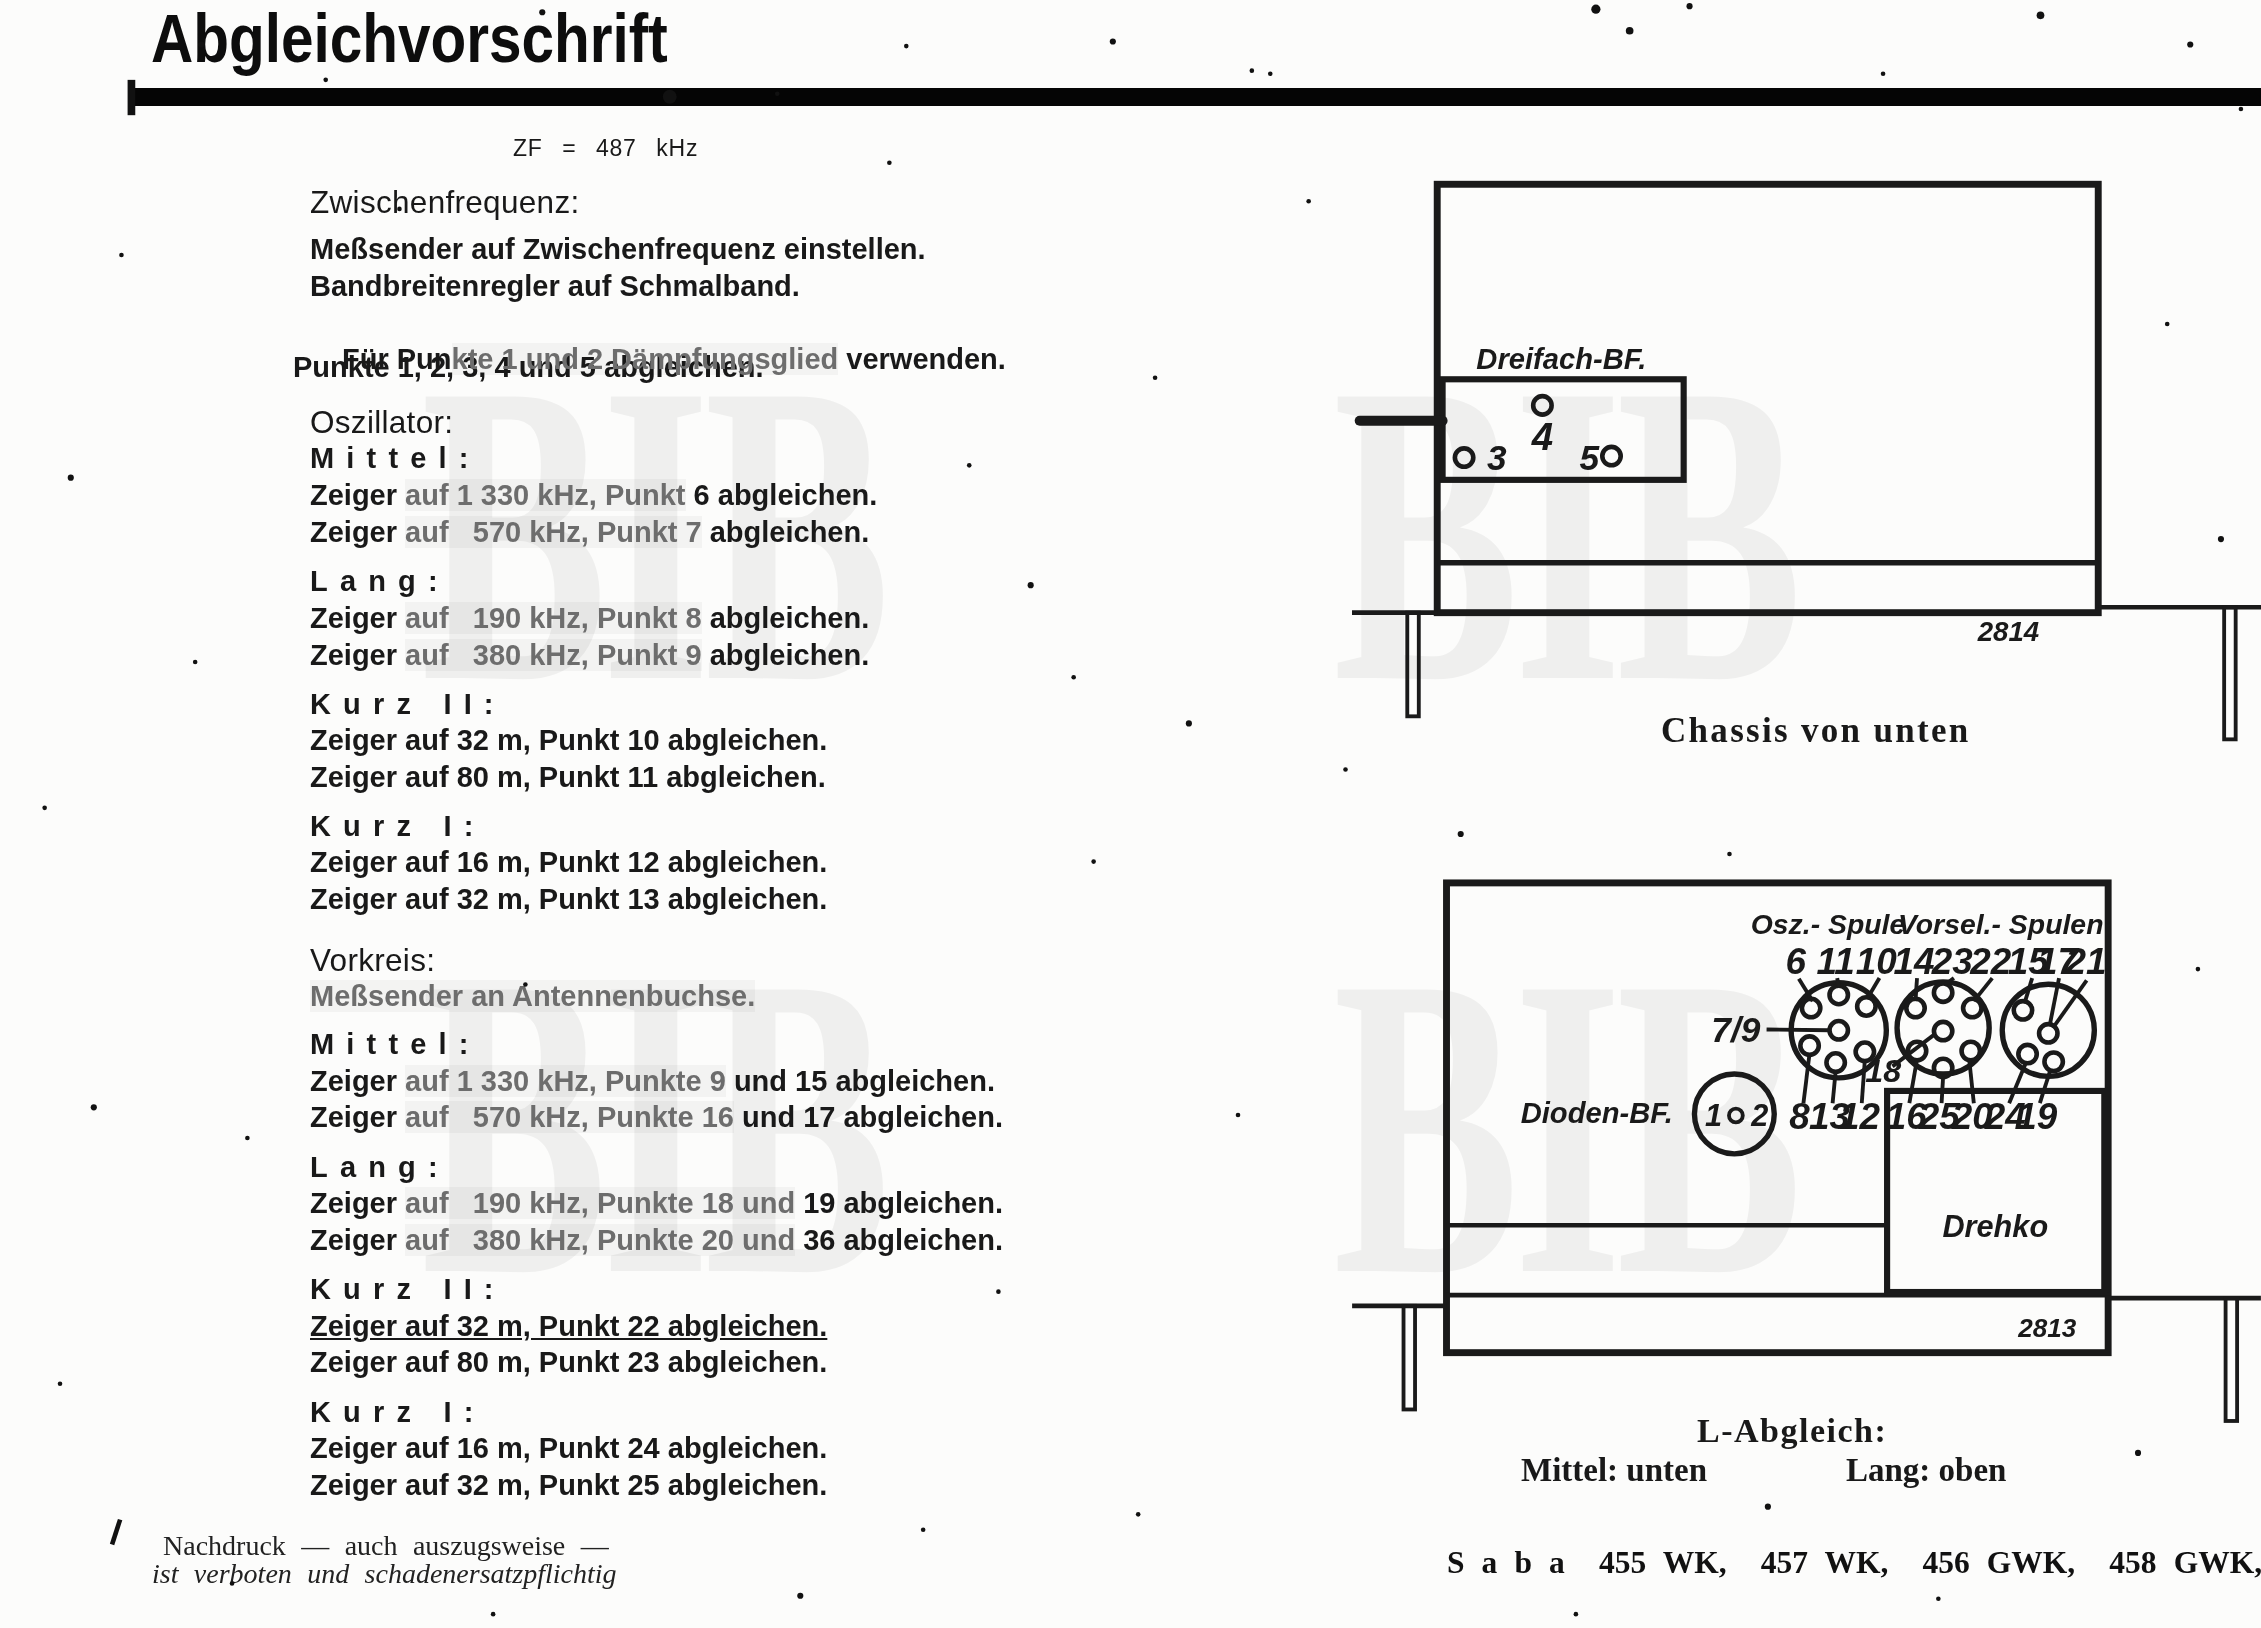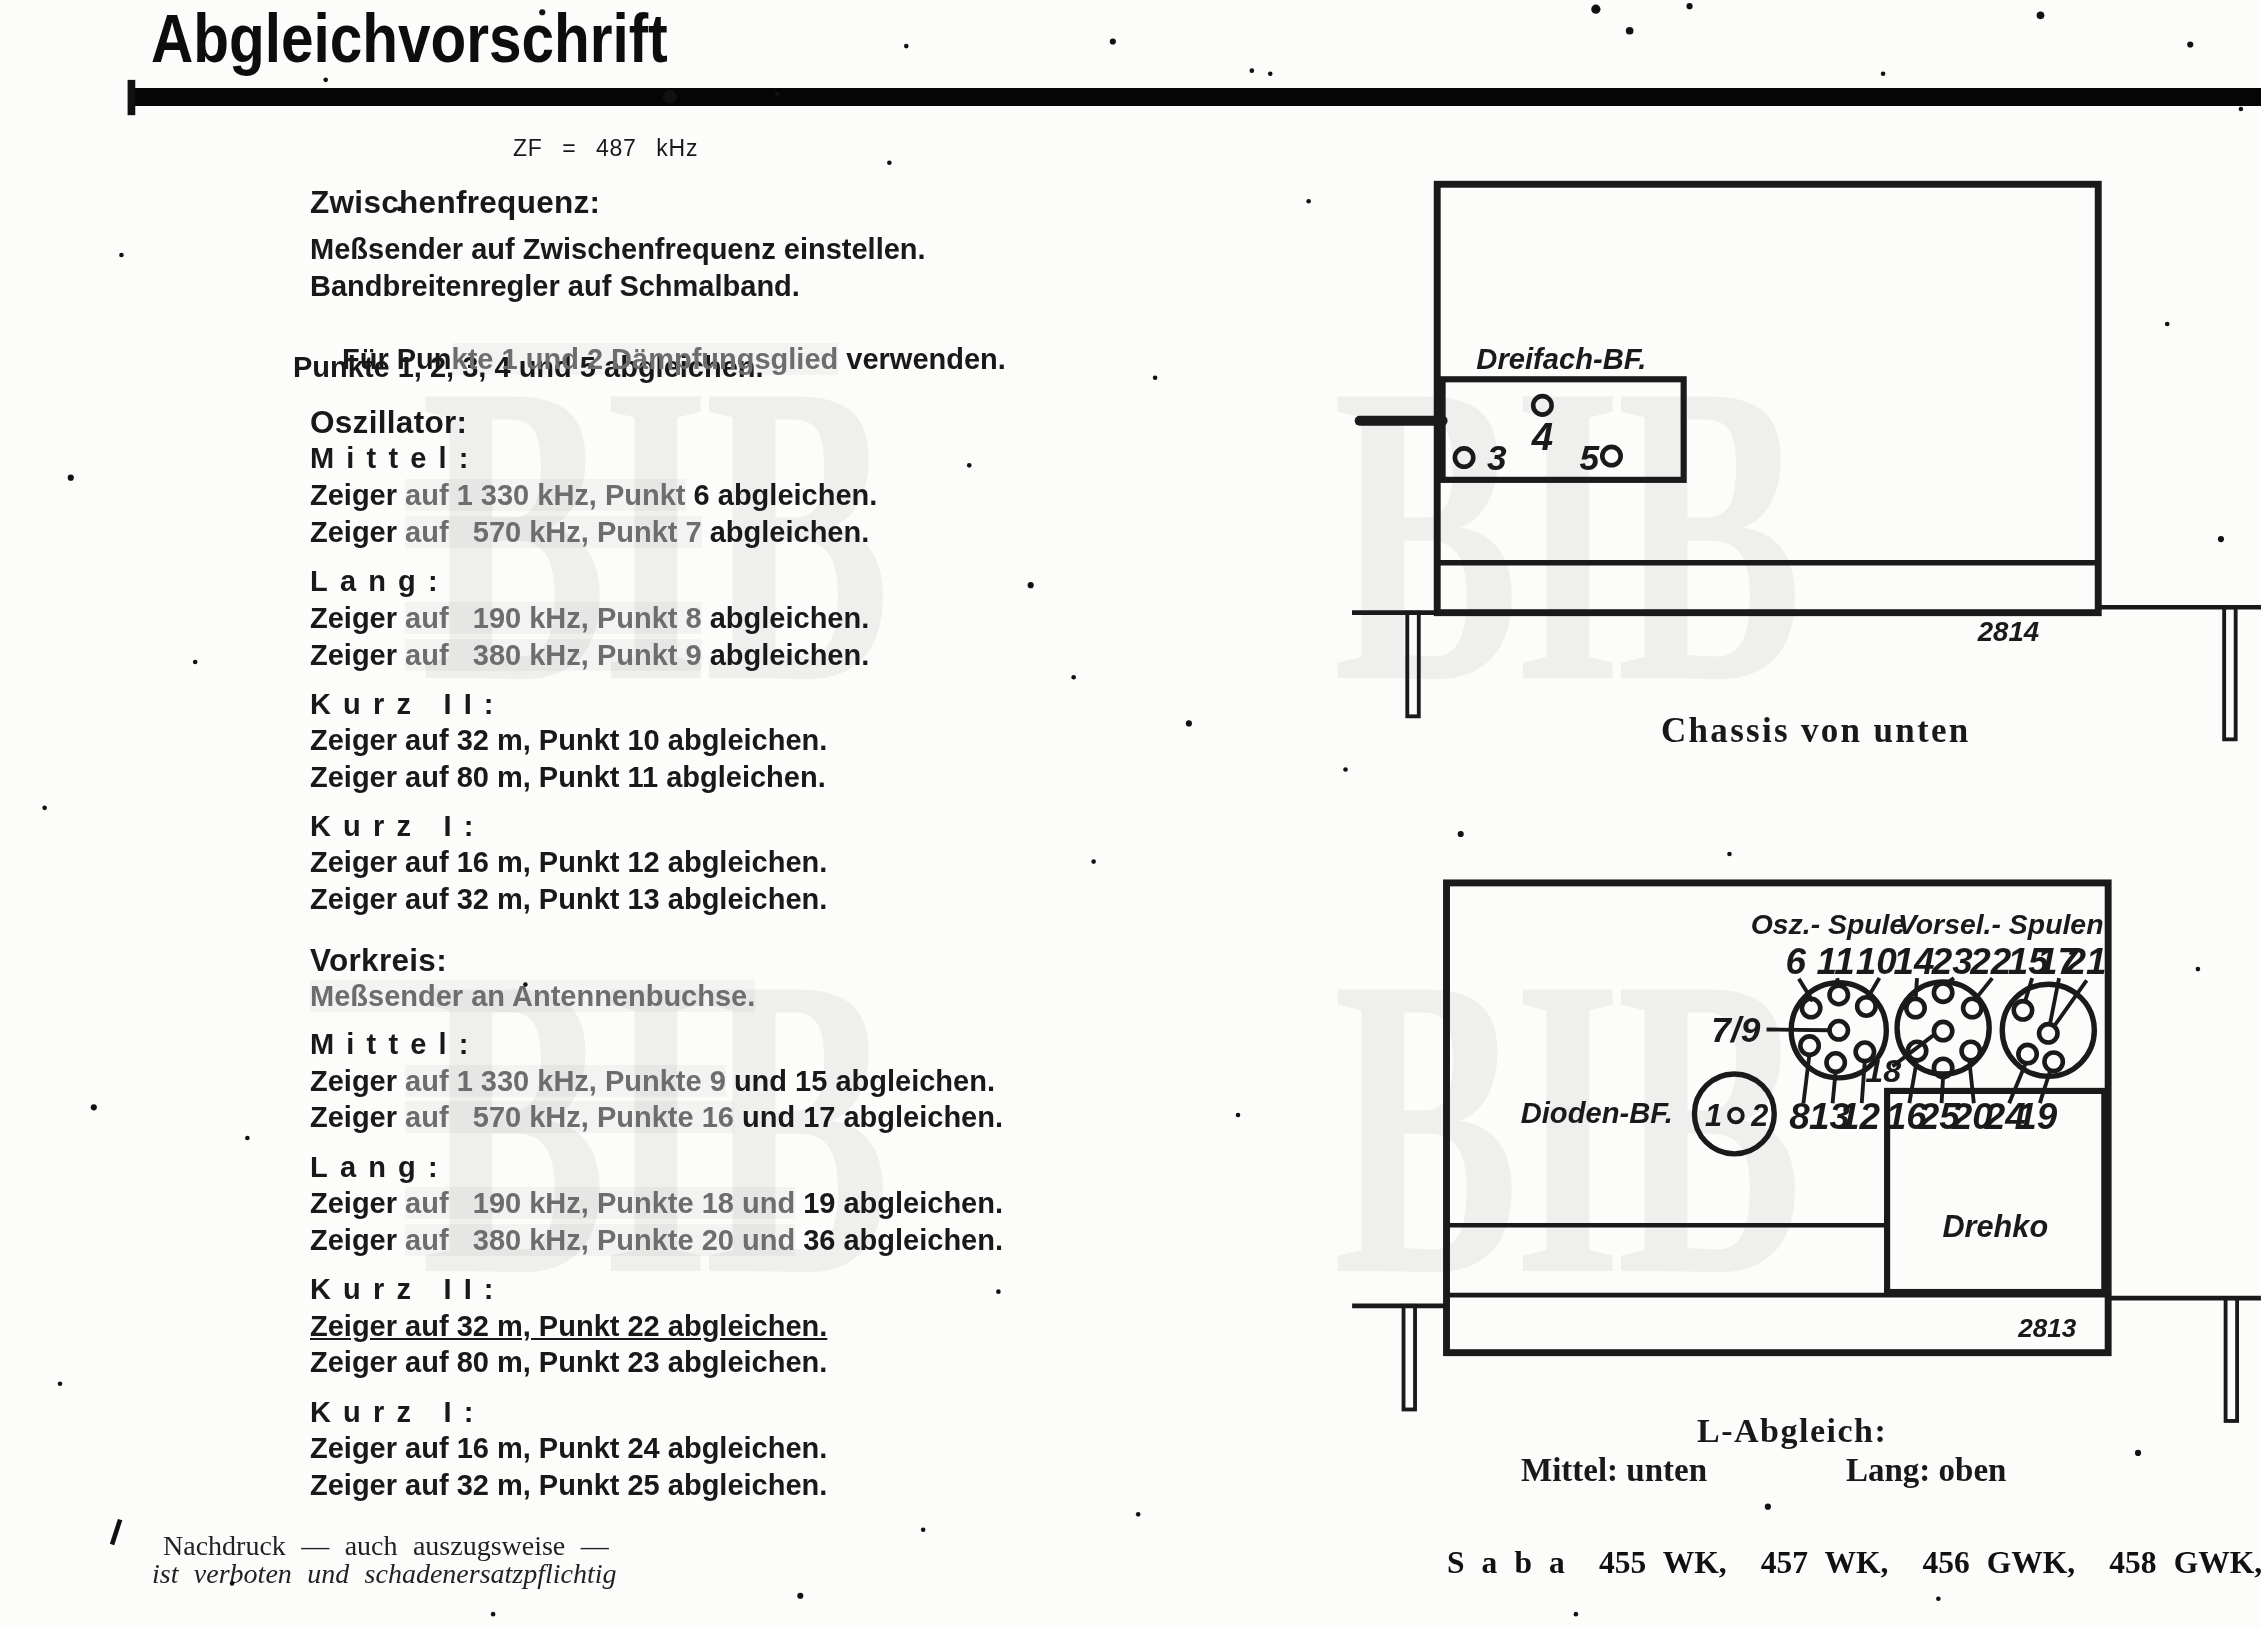--- a/index.html
+++ b/index.html
@@ -3,21 +3,21 @@
 <meta charset="utf-8">
 <style>
   html,body{margin:0;padding:0;}
   .page{position:relative;width:2261px;height:1628px;background:#fcfcfb;overflow:hidden;
         font-family:"Liberation Sans",sans-serif;color:#191919;}
   .abs{position:absolute;white-space:nowrap;}
   .title{left:151px;top:-1.5px;font-weight:700;font-size:68px;letter-spacing:0;
          transform:scaleX(0.86);transform-origin:left top;color:#0d0d0d;}
   .rule{left:129px;top:88px;width:2132px;height:17.7px;background:#050505;}
   .zf{left:513px;top:135px;font-weight:400;font-size:23px;word-spacing:12.3px;letter-spacing:0.8px;}
-  .sec-hd{font-weight:700;font-size:31.5px;letter-spacing:0.3px;}
+  .sec-hd{font-weight:400;font-size:31.5px;letter-spacing:0.3px;}
   .row{font-weight:700;font-size:29px;}
   .grp{letter-spacing:0.42em;}
   .mid{color:#6d6d6d;background:rgba(0,0,0,0.035);}
   .serif{font-family:"Liberation Serif",serif;}
   .foot-l{font-weight:400;font-size:28px;word-spacing:8.4px;color:#222;}
   .foot-r{font-weight:700;font-size:31.5px;word-spacing:9.2px;color:#111;}
   .caption{font-weight:700;font-size:35px;letter-spacing:2.3px;}
   .labg-h{font-weight:700;font-size:34px;letter-spacing:1.5px;}
   .labg{font-weight:700;font-size:33px;}
   .wm{position:absolute;font-family:"Liberation Serif",serif;font-weight:700;font-size:430px;

